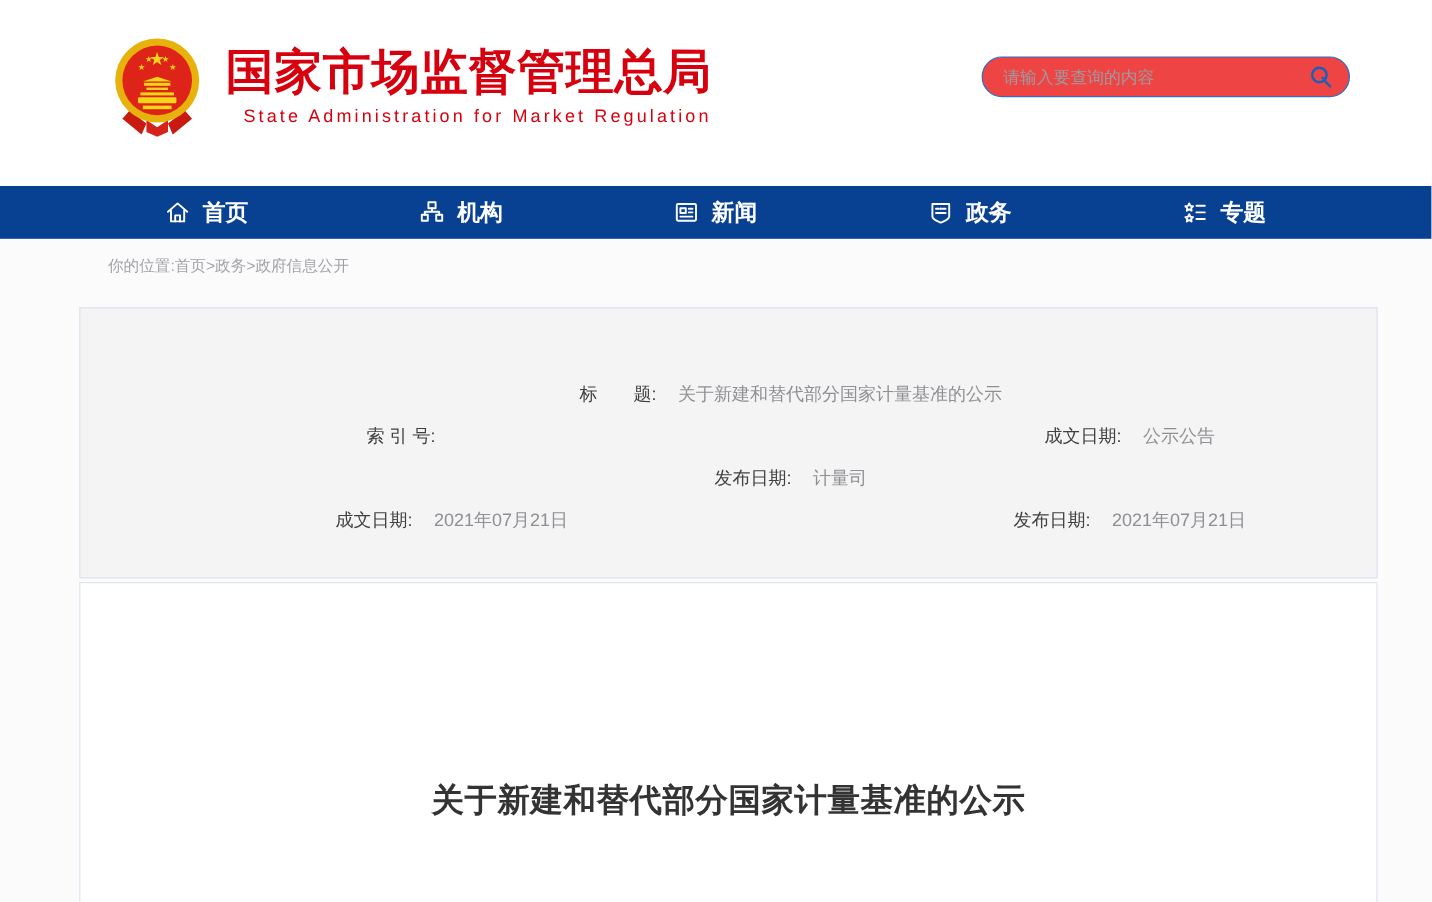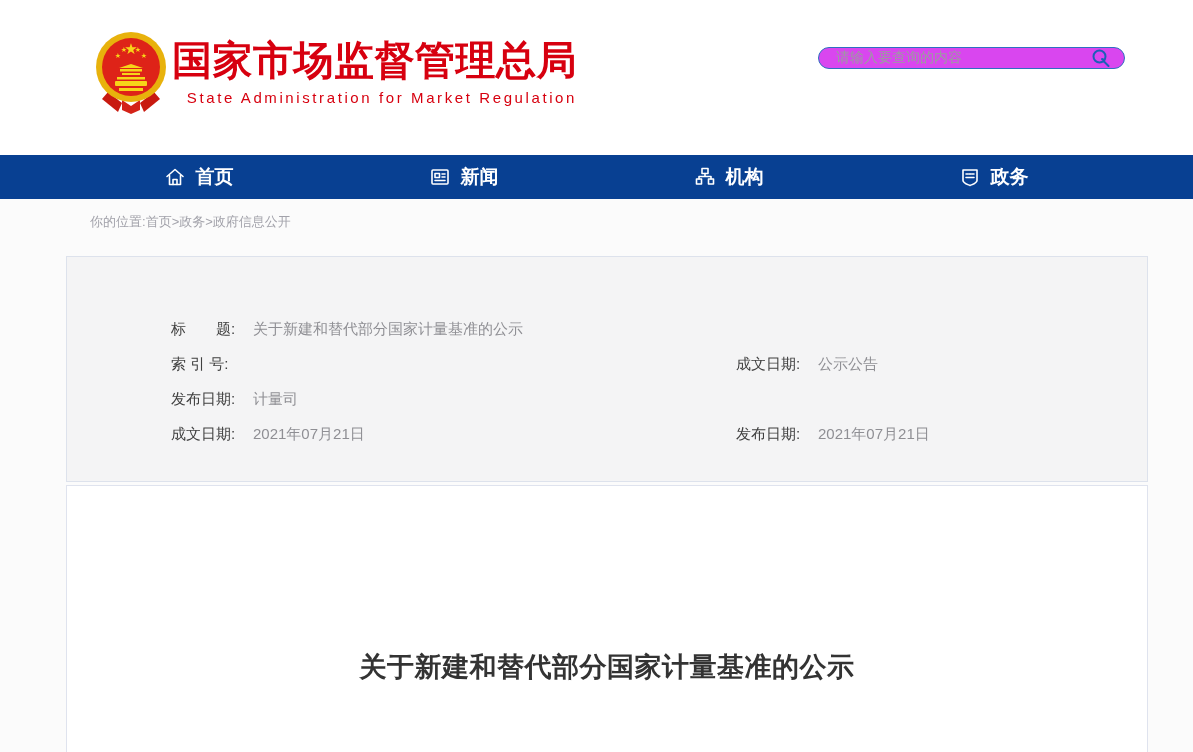--- a/index.html
+++ b/index.html
@@ -7,28 +7,28 @@
   body {
     width:1193px; height:752px; overflow:hidden;
     background:#fbfbfb;
     font-family:"Liberation Sans","DejaVu Sans",sans-serif;
   }
 
   
   .header { position:relative; height:155px; background:#ffffff; }
   .brand { position:absolute; left:92px; top:30px; display:flex; align-items:flex-start; cursor:pointer; }
   .emblem { width:78px; height:86px; flex:0 0 auto; }
-  .brand-text { margin-left:2px; padding-top:8px; }
+  .brand-text { margin-left:18px; padding-top:8px; }
   .title-cn { font-size:40px; font-weight:bold; color:#d7000f; letter-spacing:0.5px; line-height:1.1; white-space:nowrap; }
   .title-en { margin-top:7px; font-size:15px; color:#d7000f; letter-spacing:2.6px; white-space:nowrap;text-align:right; }
 
   .search-box {
-    position:absolute; left:818px; top:47px; width:307px; height:22px;
-    background:#d946ef; border:1px solid #2e6fc1; border-radius:17px;
-    display:flex; align-items:center; padding:0 12px 0 15px;font-family:Liberation Mono, monospace;
+    position:absolute; left:818px; top:47px; width:307px; height:34px;
+    background:#ef4444; border:1px solid #2e6fc1; border-radius:17px;
+    display:flex; align-items:center; padding:0 12px 0 15px;
   }
   .search-box input {
     flex:1; border:none; outline:none; background:transparent;
     font-size:14px; color:#333; font-family:inherit;
   }
   .search-box input::placeholder { color:#9c9ca1; }
   .search-btn { width:22px; height:22px; display:flex; align-items:center; justify-content:center; cursor:pointer; background:none; border:none; padding:0; }
 
   
   .nav { height:44px; background:#084092; }
@@ -43,21 +43,21 @@
   
   .breadcrumb { padding:14px 0 0 90px; font-size:13px; color:#a2a2aa; }
   .breadcrumb .crumb { color:#a2a2aa; cursor:pointer; text-decoration:none; }
 
   
   .meta-panel {
     width:1082px; margin:25px 0 0 66px;
     background:#f4f4f5; border:1px solid #dde2ec;
     padding:54px 0 30px 104px; font-size:15px;
   }
-  .meta-row { display:flex; line-height:35px; }
+  .meta-row { display:flex; line-height:35px;justify-content:center; }
   .meta-cell { display:flex; }
   .meta-cell.left { width:565px; }
   .meta-label { color:#404040; width:82px; flex:0 0 auto; white-space:pre; }
   .meta-value { color:#8f8f94; }
 
   
   .article-panel {
     width:1082px; margin:3px 0 0 66px; height:300px;
     background:#ffffff; border:1px solid #dfe3ee;
   }
@@ -119,48 +119,58 @@
             <path d="M3 10.5 L11 3.5 L19 10.5"></path>
             <path d="M5.5 9.5 V18.5 H16.5 V9.5"></path>
             <path d="M9 18.5 V13.5 H13 V18.5"></path>
           </svg>
       </span>
       <span>首页</span>
     </div>
     <div class="nav-item">
       <span class="nicon">
         <svg viewBox="0 0 22 22">
-            <rect x="3" y="4" width="16" height="14" rx="1"></rect>
-            <rect x="6" y="7.5" width="4.5" height="4"></rect>
-            <path d="M13 8 H16 M13 11 H16 M6 14.5 H16"></path>
-          </svg>
-      </span>
-      <span>新闻</span>
-    </div>
-    <div class="nav-item">
-      <span class="nicon">
-        <svg viewBox="0 0 22 22">
             <rect x="8" y="2.5" width="6" height="5"></rect>
             <path d="M11 7.5 V10.5 M5 10.5 H17 M5 10.5 V13 M17 10.5 V13"></path>
             <rect x="2.5" y="13" width="5" height="5"></rect>
             <rect x="14.5" y="13" width="5" height="5"></rect>
           </svg>
       </span>
       <span>机构</span>
     </div>
     <div class="nav-item">
       <span class="nicon">
         <svg viewBox="0 0 22 22">
+            <rect x="3" y="4" width="16" height="14" rx="1"></rect>
+            <rect x="6" y="7.5" width="4.5" height="4"></rect>
+            <path d="M13 8 H16 M13 11 H16 M6 14.5 H16"></path>
+          </svg>
+      </span>
+      <span>新闻</span>
+    </div>
+    <div class="nav-item">
+      <span class="nicon">
+        <svg viewBox="0 0 22 22">
             <path d="M4 4 H18 V14.5 C18 17 14.5 18 11 19.5 C7.5 18 4 17 4 14.5 Z"></path>
             <path d="M7 8 L9.5 8 M12.5 8 L15 8 M7 11.5 H15"></path>
             <circle cx="11" cy="8" r="1" fill="#fff" stroke="none"></circle>
           </svg>
       </span>
       <span>政务</span>
     </div>
+    <div class="nav-item">
+      <span class="nicon">
+        <svg viewBox="0 0 22 22">
+            <path d="M6 3.5 L7 5.6 L9.2 5.9 L7.6 7.4 L8 9.6 L6 8.5 L4 9.6 L4.4 7.4 L2.8 5.9 L5 5.6 Z"></path>
+            <path d="M6 12.5 L7 14.6 L9.2 14.9 L7.6 16.4 L8 18.6 L6 17.5 L4 18.6 L4.4 16.4 L2.8 14.9 L5 14.6 Z"></path>
+            <path d="M12 5.5 H19 M12 11 H19 M12 16.5 H19"></path>
+          </svg>
+      </span>
+      <span>专题</span>
+    </div>
   </div>
 </div>
 
 <div class="breadcrumb">
   <span>你的位置:</span><span class="crumb">首页</span><span>&gt;</span><span class="crumb">政务</span><span>&gt;</span><span class="crumb">政府信息公开</span>
 </div>
 
 <div class="meta-panel">
   <div class="meta-row">
     <div class="meta-cell">

